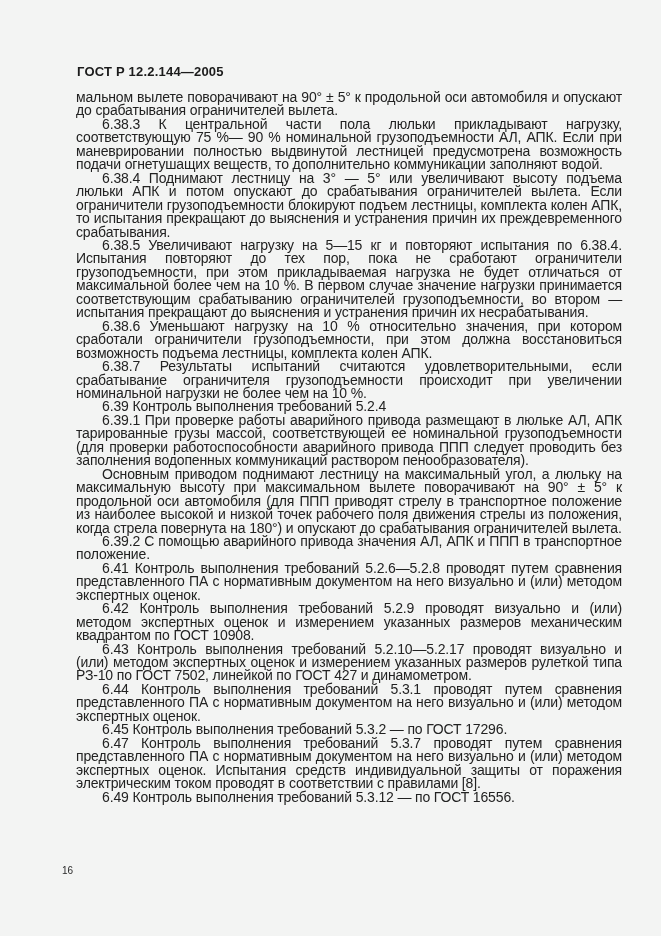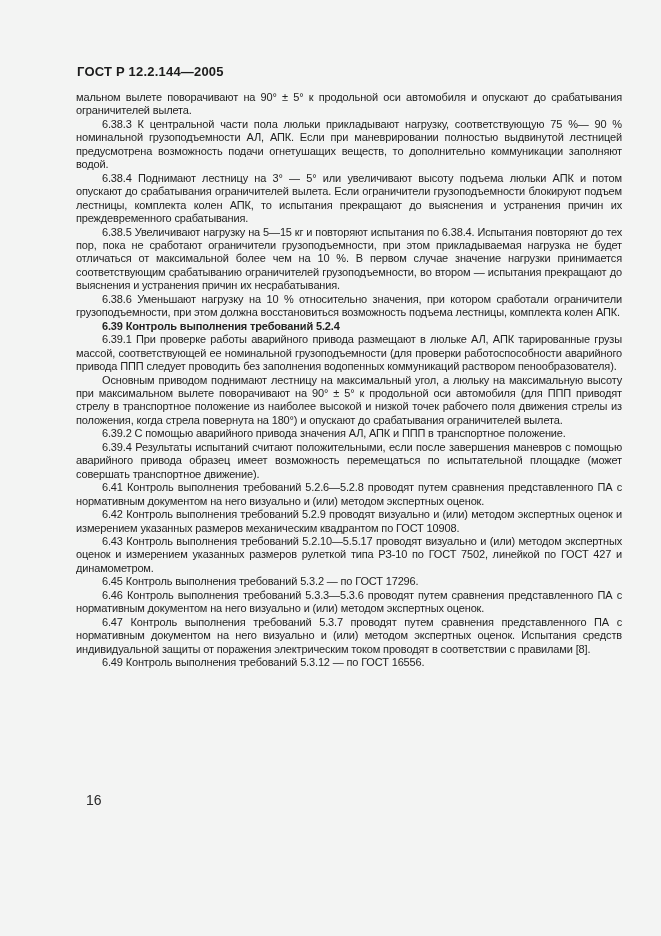--- a/index.html
+++ b/index.html
@@ -26,65 +26,64 @@
     font-weight: bold;
     letter-spacing: 0.2px;
     color: #1b1b1b;
     white-space: nowrap;
   }
   .doc-body {
     position: absolute;
     left: 76px;
     top: 91px;
     width: 546px;
-    font-size: 11px;
+    font-size: 14px;
     line-height: 13.45px;
     letter-spacing: -0.15px;
     text-align: justify;
     color: #222;
   }
   .para {
     margin: 0;
     text-indent: 26px;
   }
   .para.noindent {
     text-indent: 0;
   }
   .para.bold {
-    font-weight: bold;
+    font-weight: normal;
   }
   .page-number {
     position: absolute;
     left: 62px;
-    top: 792px;
-    font-size: 14px;
+    top: 865px;
+    font-size: 10px;
     color: #2a2a2a;
-    margin-left: 24px;
   }
 </style>
 </head>
 <body>
 
 <div class="scan-page">
   <div class="doc-header">ГОСТ Р 12.2.144—2005</div>
 
   <div class="doc-body">
       <p class="para noindent">мальном вылете поворачивают на 90° ± 5° к продольной оси автомобиля и опускают до срабатывания ограничителей вылета.</p>
       <p class="para">6.38.3  К центральной части пола люльки прикладывают нагрузку, соответствующую 75 %— 90 % номинальной грузоподъемности АЛ, АПК. Если при маневрировании полностью выдвинутой лестницей предусмотрена возможность подачи огнетушащих веществ, то дополнительно коммуникации заполняют водой.</p>
       <p class="para">6.38.4  Поднимают лестницу на 3° — 5° или увеличивают высоту подъема люльки АПК и потом опускают до срабатывания ограничителей вылета. Если ограничители грузоподъемности блокируют подъем лестницы, комплекта колен АПК, то испытания прекращают до выяснения и устранения причин их преждевременного срабатывания.</p>
       <p class="para">6.38.5  Увеличивают нагрузку на 5—15 кг и повторяют испытания по 6.38.4. Испытания повторяют до тех пор, пока не сработают ограничители грузоподъемности, при этом прикладываемая нагрузка не будет отличаться от максимальной более чем на 10 %. В первом случае значение нагрузки принимается соответствующим срабатыванию ограничителей грузоподъемности, во втором — испытания прекращают до выяснения и устранения причин их несрабатывания.</p>
       <p class="para">6.38.6  Уменьшают нагрузку на 10 % относительно значения, при котором сработали ограничители грузоподъемности, при этом должна восстановиться возможность подъема лестницы, комплекта колен АПК.</p>
+      <p class="para">6.38.7  Результаты испытаний считаются удовлетворительными, если срабатывание ограничителя грузоподъемности происходит при увеличении номинальной нагрузки не более чем на 10 %.</p>
       <p class="para bold">6.39  Контроль выполнения требований 5.2.4</p>
       <p class="para">6.39.1  При проверке работы аварийного привода размещают в люльке АЛ, АПК тарированные грузы массой, соответствующей ее номинальной грузоподъемности (для проверки работоспособности аварийного привода ППП следует проводить без заполнения водопенных коммуникаций раствором пенообразователя).</p>
       <p class="para">Основным приводом поднимают лестницу на максимальный угол, а люльку на максимальную высоту при максимальном вылете поворачивают на 90° ± 5° к продольной оси автомобиля (для ППП приводят стрелу в транспортное положение из наиболее высокой и низкой точек рабочего поля движения стрелы из положения, когда стрела повернута на 180°) и опускают до срабатывания ограничителей вылета.</p>
       <p class="para">6.39.2  С помощью аварийного привода значения АЛ, АПК и ППП в транспортное положение.</p>
-      <p class="para">6.39.4  Результаты испытаний считают положительными, если после завершения маневров с помощью аварийного привода образец имеет возможность перемещаться по испытательной площадке (может совершать транспортное движение).</p>
       <p class="para">6.41  Контроль выполнения требований 5.2.6—5.2.8 проводят путем сравнения представленного ПА с нормативным документом на него визуально и (или) методом экспертных оценок.</p>
       <p class="para">6.42  Контроль выполнения требований 5.2.9 проводят визуально и (или) методом экспертных оценок и измерением указанных размеров механическим квадрантом по ГОСТ 10908.</p>
-      <p class="para">6.43  Контроль выполнения требований 5.2.10—5.5.17 проводят визуально и (или) методом экспертных оценок и измерением указанных размеров рулеткой типа РЗ-10 по ГОСТ 7502, линейкой по ГОСТ 427 и динамометром.</p>
+      <p class="para">6.43  Контроль выполнения требований 5.2.10—5.2.17 проводят визуально и (или) методом экспертных оценок и измерением указанных размеров рулеткой типа РЗ-10 по ГОСТ 7502, линейкой по ГОСТ 427 и динамометром.</p>
+      <p class="para">6.44  Контроль выполнения требований 5.3.1 проводят путем сравнения представленного ПА с нормативным документом на него визуально и (или) методом экспертных оценок.</p>
       <p class="para">6.45  Контроль выполнения требований 5.3.2 — по ГОСТ 17296.</p>
-      <p class="para">6.46  Контроль выполнения требований 5.3.3—5.3.6 проводят путем сравнения представленного ПА с нормативным документом на него визуально и (или) методом экспертных оценок.</p>
       <p class="para">6.47  Контроль выполнения требований 5.3.7 проводят путем сравнения представленного ПА с нормативным документом на него визуально и (или) методом экспертных оценок. Испытания средств индивидуальной защиты от поражения электрическим током проводят в соответствии с правилами [8].</p>
       <p class="para">6.49  Контроль выполнения требований 5.3.12 — по ГОСТ 16556.</p>
     </div>
 
   <div class="page-number">16</div>
 </div>
 
 </body></html>

